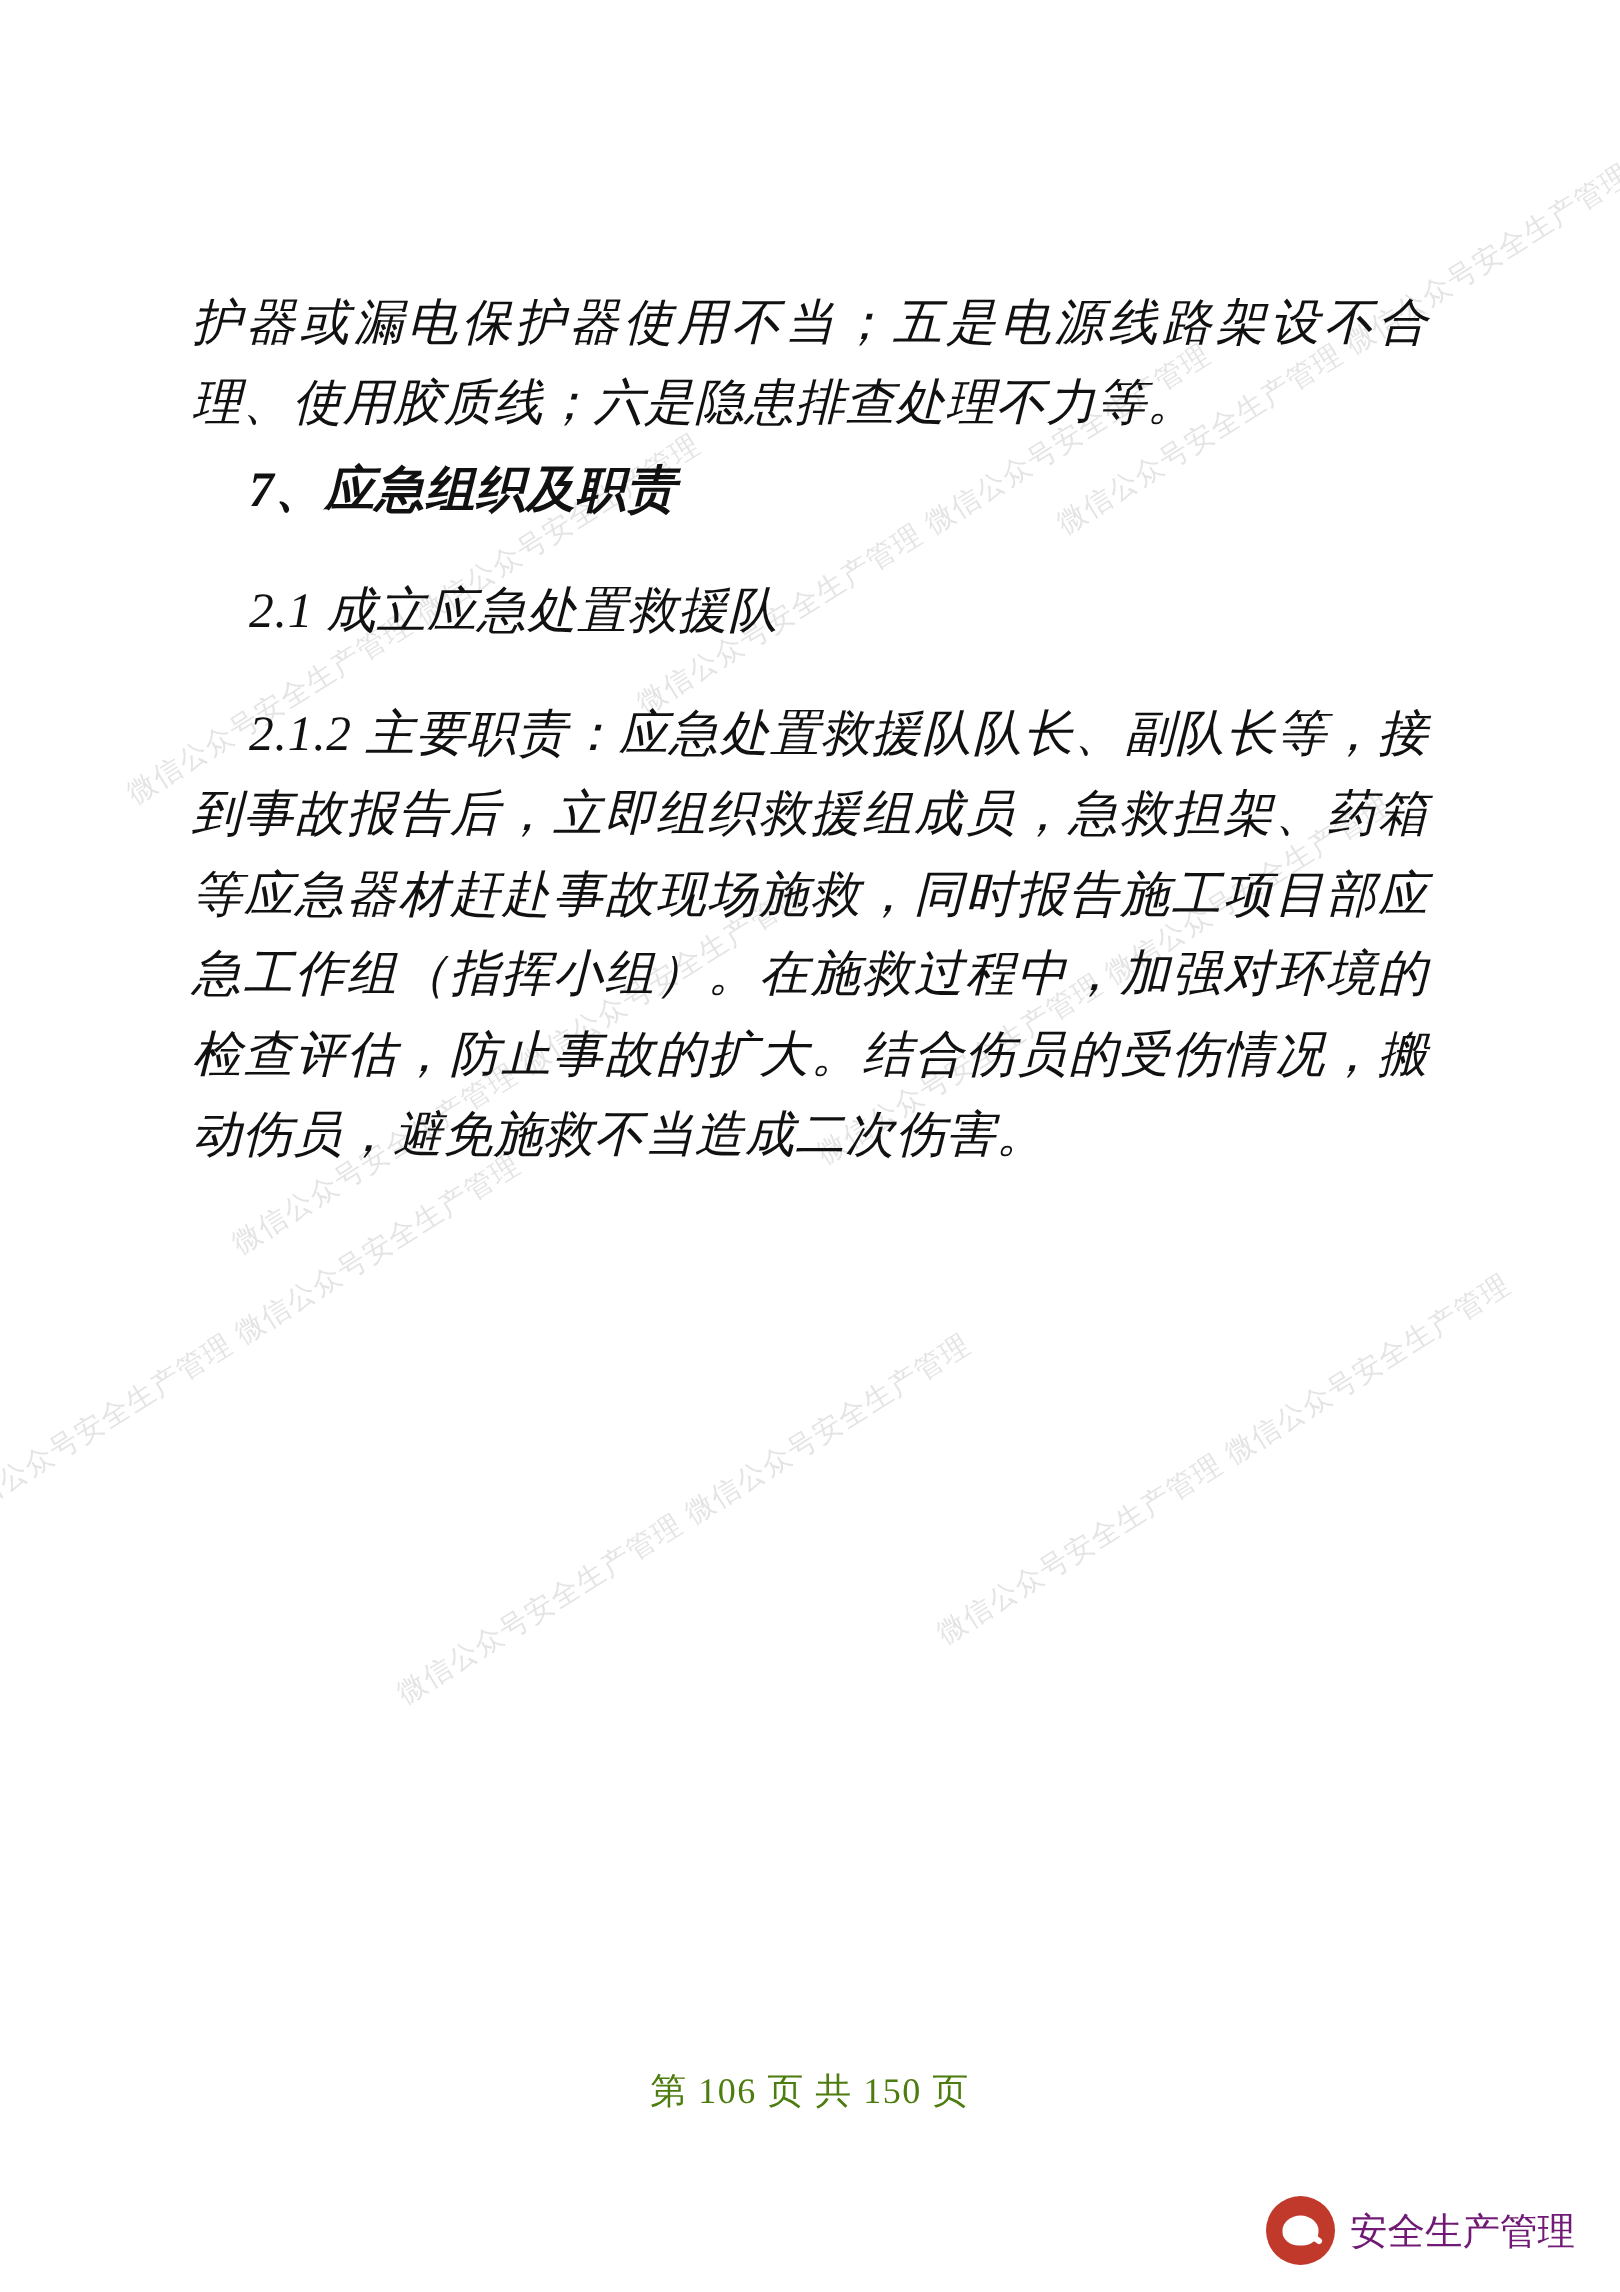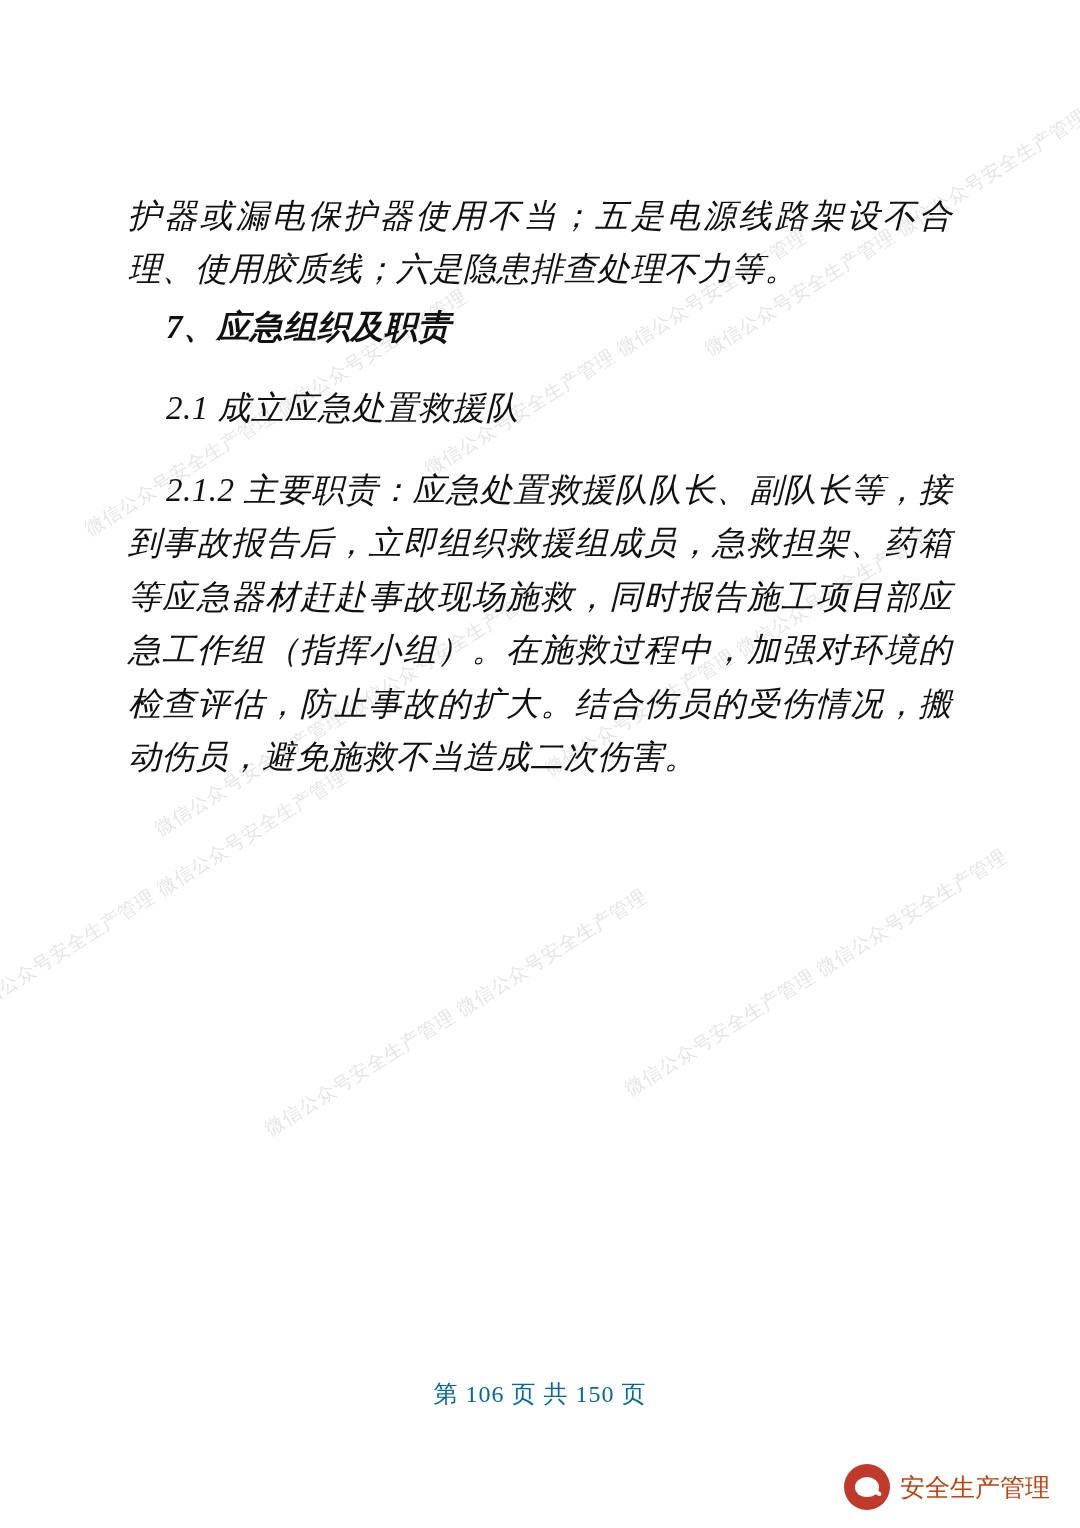--- a/index.html
+++ b/index.html
@@ -44,21 +44,21 @@
     text-indent: 38px;
   }
   .footer {
     position: absolute;
     left: 0;
     right: 0;
     bottom: 118px;
     text-align: center;
     font-size: 24px;
     letter-spacing: 1px;
-    color: #0369a1;
+    color: #4d7c0f;
     z-index: 2;
   }
   .badge {
     position: absolute;
     right: 30px;
     bottom: 18px;
     display: flex;
     align-items: center;
     gap: 10px;
     z-index: 3;
@@ -87,21 +87,21 @@
     left: 27px;
     top: 26px;
     width: 11px;
     height: 4px;
     background: #ffffff;
     transform: rotate(35deg);
     border-radius: 2px;
   }
   .badge-text {
     font-size: 25px;
-    color: #c2410c;
+    color: #701a75;
     font-family: "Liberation Sans", sans-serif;
   }
   
   .watermark-layer {
     position: absolute;
     inset: 0;
     z-index: 1;
     pointer-events: none;
     overflow: hidden;
   }

